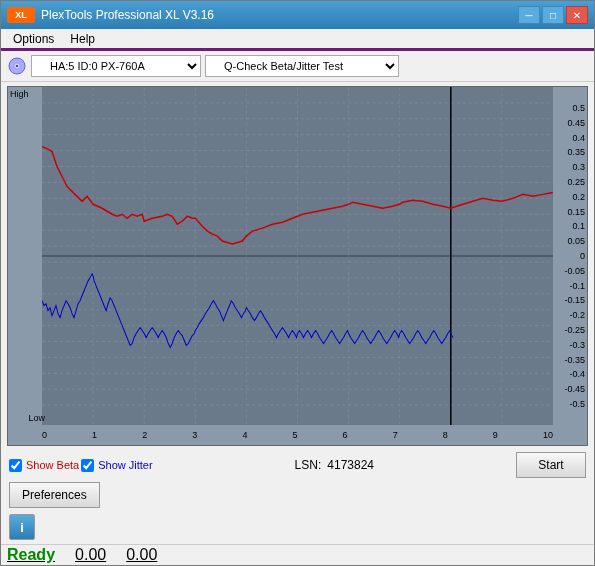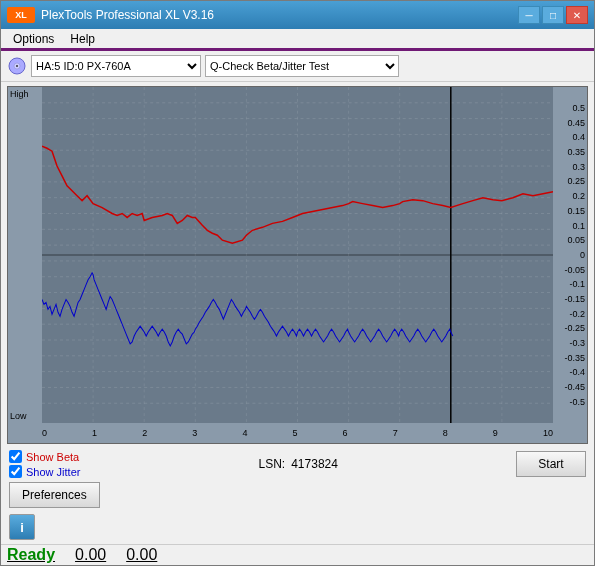--- a/index.html
+++ b/index.html
@@ -93,41 +93,40 @@
       display: flex;
       align-items: center;
       justify-content: center;
     }
     .drive-icon svg { width: 18px; height: 18px; }
     select {
       height: 22px;
       font-size: 11px;
       border: 1px solid #aaa;
       background: white;
-      padding: 0 0;
+      padding: 0 14px;
     }
     .select-drive { width: 170px; }
     .select-function { width: 200px; }
     .select-test { width: 194px; }
     .chart-container {
       flex: 1;
       background: #8a9aaa;
       position: relative;
       margin: 4px 6px 2px 6px;
       border: 1px solid #666;
       overflow: hidden;
     }
     .chart-y-left {
       position: absolute;
       left: 0;
       top: 0;
       bottom: 20px;
       width: 34px;
       display: flex;
-      flex-direction: column;
       justify-content: space-between;
       padding: 2px 2px;
       font-size: 9px;
       color: #000;
       z-index: 10;
       background: transparent;
     }
     .chart-y-right {
       position: absolute;
       right: 0;
@@ -181,21 +180,20 @@
     }
     .bottom-row2 {
       display: flex;
       align-items: flex-start;
       justify-content: flex-end;
       gap: 6px;
       flex-direction: column;
     }
     .checkboxes {
       display: flex;
-      flex-direction: column;
       gap: 2px;
     }
     .checkbox-row {
       display: flex;
       align-items: center;
       gap: 4px;
     }
     .checkbox-row input[type=checkbox] { width: 13px; height: 13px; }
     .lsn-area {
       display: flex;

